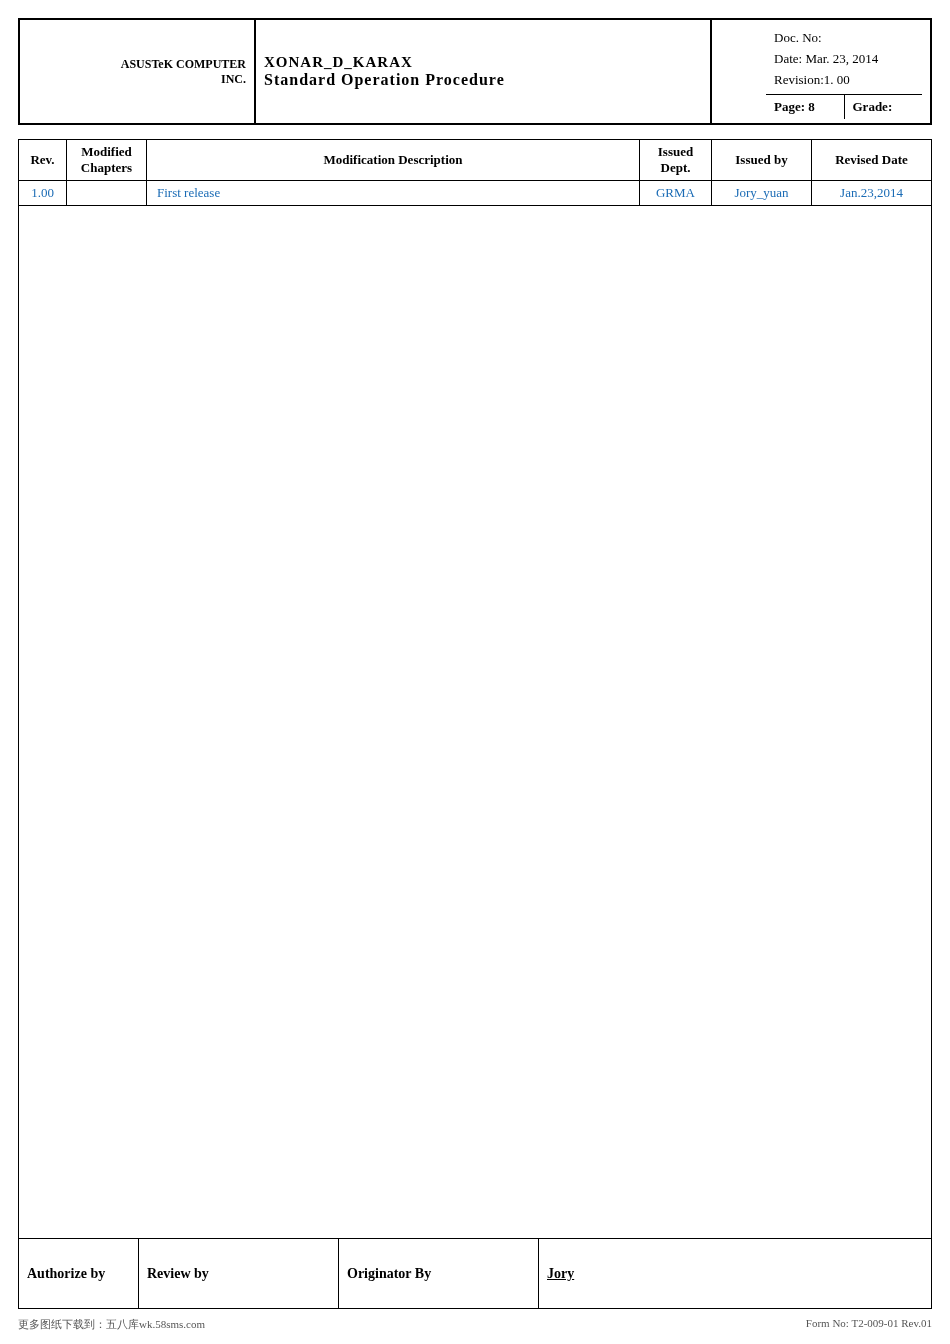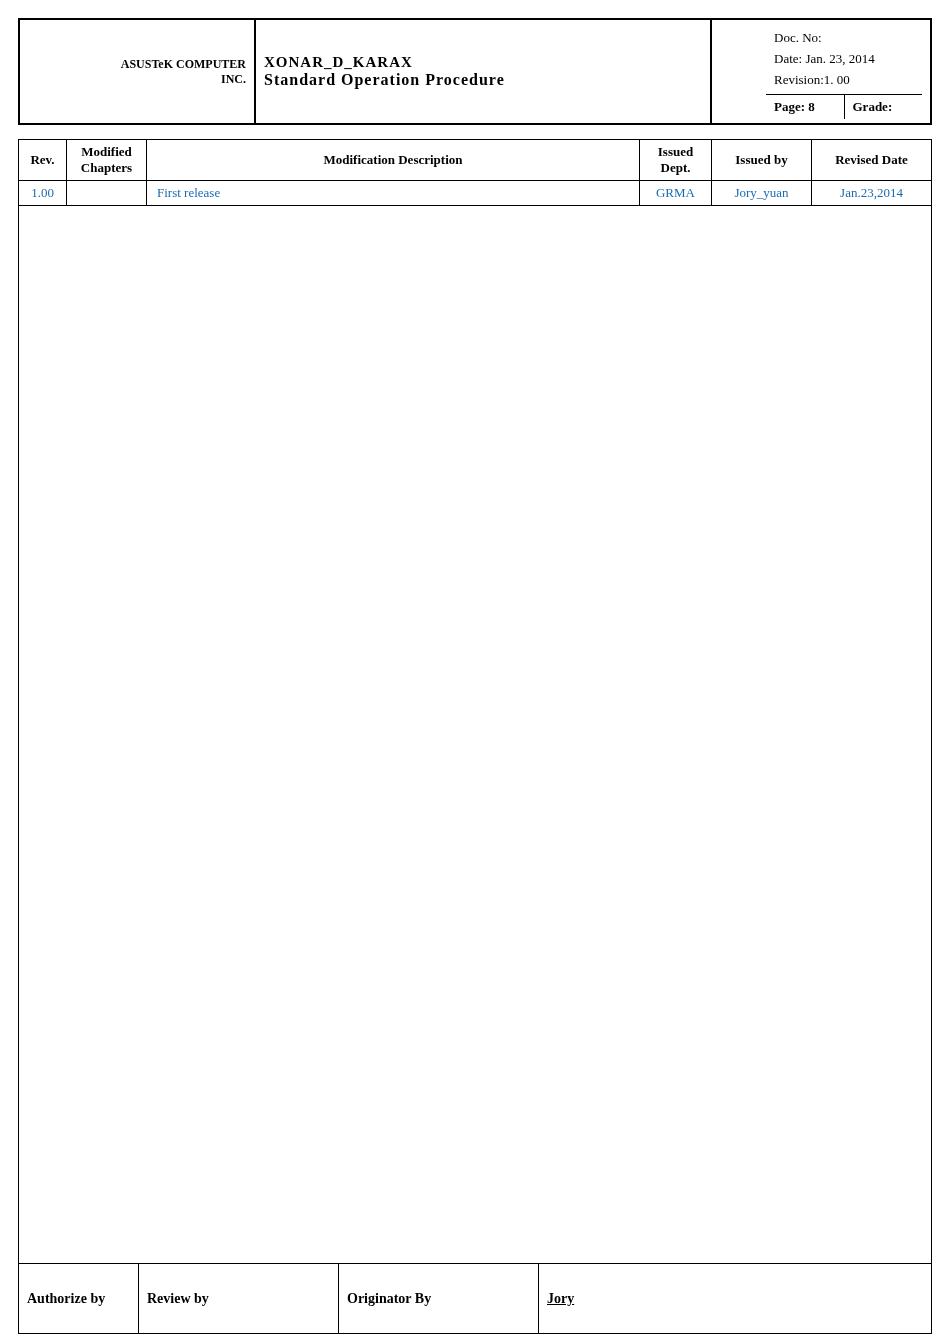--- a/index.html
+++ b/index.html
@@ -173,21 +173,21 @@
           <div>INC.</div>
         </td>
         <td class="header-center" rowspan="2">
           <div class="title-product">XONAR_D_KARAX</div>
           <div class="title-sop">Standard Operation Procedure</div>
         </td>
         <td class="header-right">
           <div class="header-right-inner">
             <div class="doc-info-top">
               <div>Doc.  No:</div>
-              <div>Date: Jan. 23,  2014</div>
+              <div>Date: Mar. 23,  2014</div>
               <div>Revision:1. 00</div>
             </div>
             <div class="doc-info-bottom">
               <div class="doc-page">Page: 8</div>
               <div class="doc-grade">Grade:</div>
             </div>
           </div>
         </td>
       </tr>
     </tbody>
@@ -254,14 +254,18 @@
         <td class="footer-col-orig">
           <span>Originator By</span>
         </td>
         <td class="footer-col-jory">
           <span>Jory</span>
         </td>
       </tr>
     </tbody>
   </table>
 
+  <div class="bottom-note">
+    <span>更多图纸下载到：五八库wk.58sms.com</span>
+    <span>Form No: T2-009-01  Rev.01</span>
+  </div>
 
 </div>
 
 </body></html>

